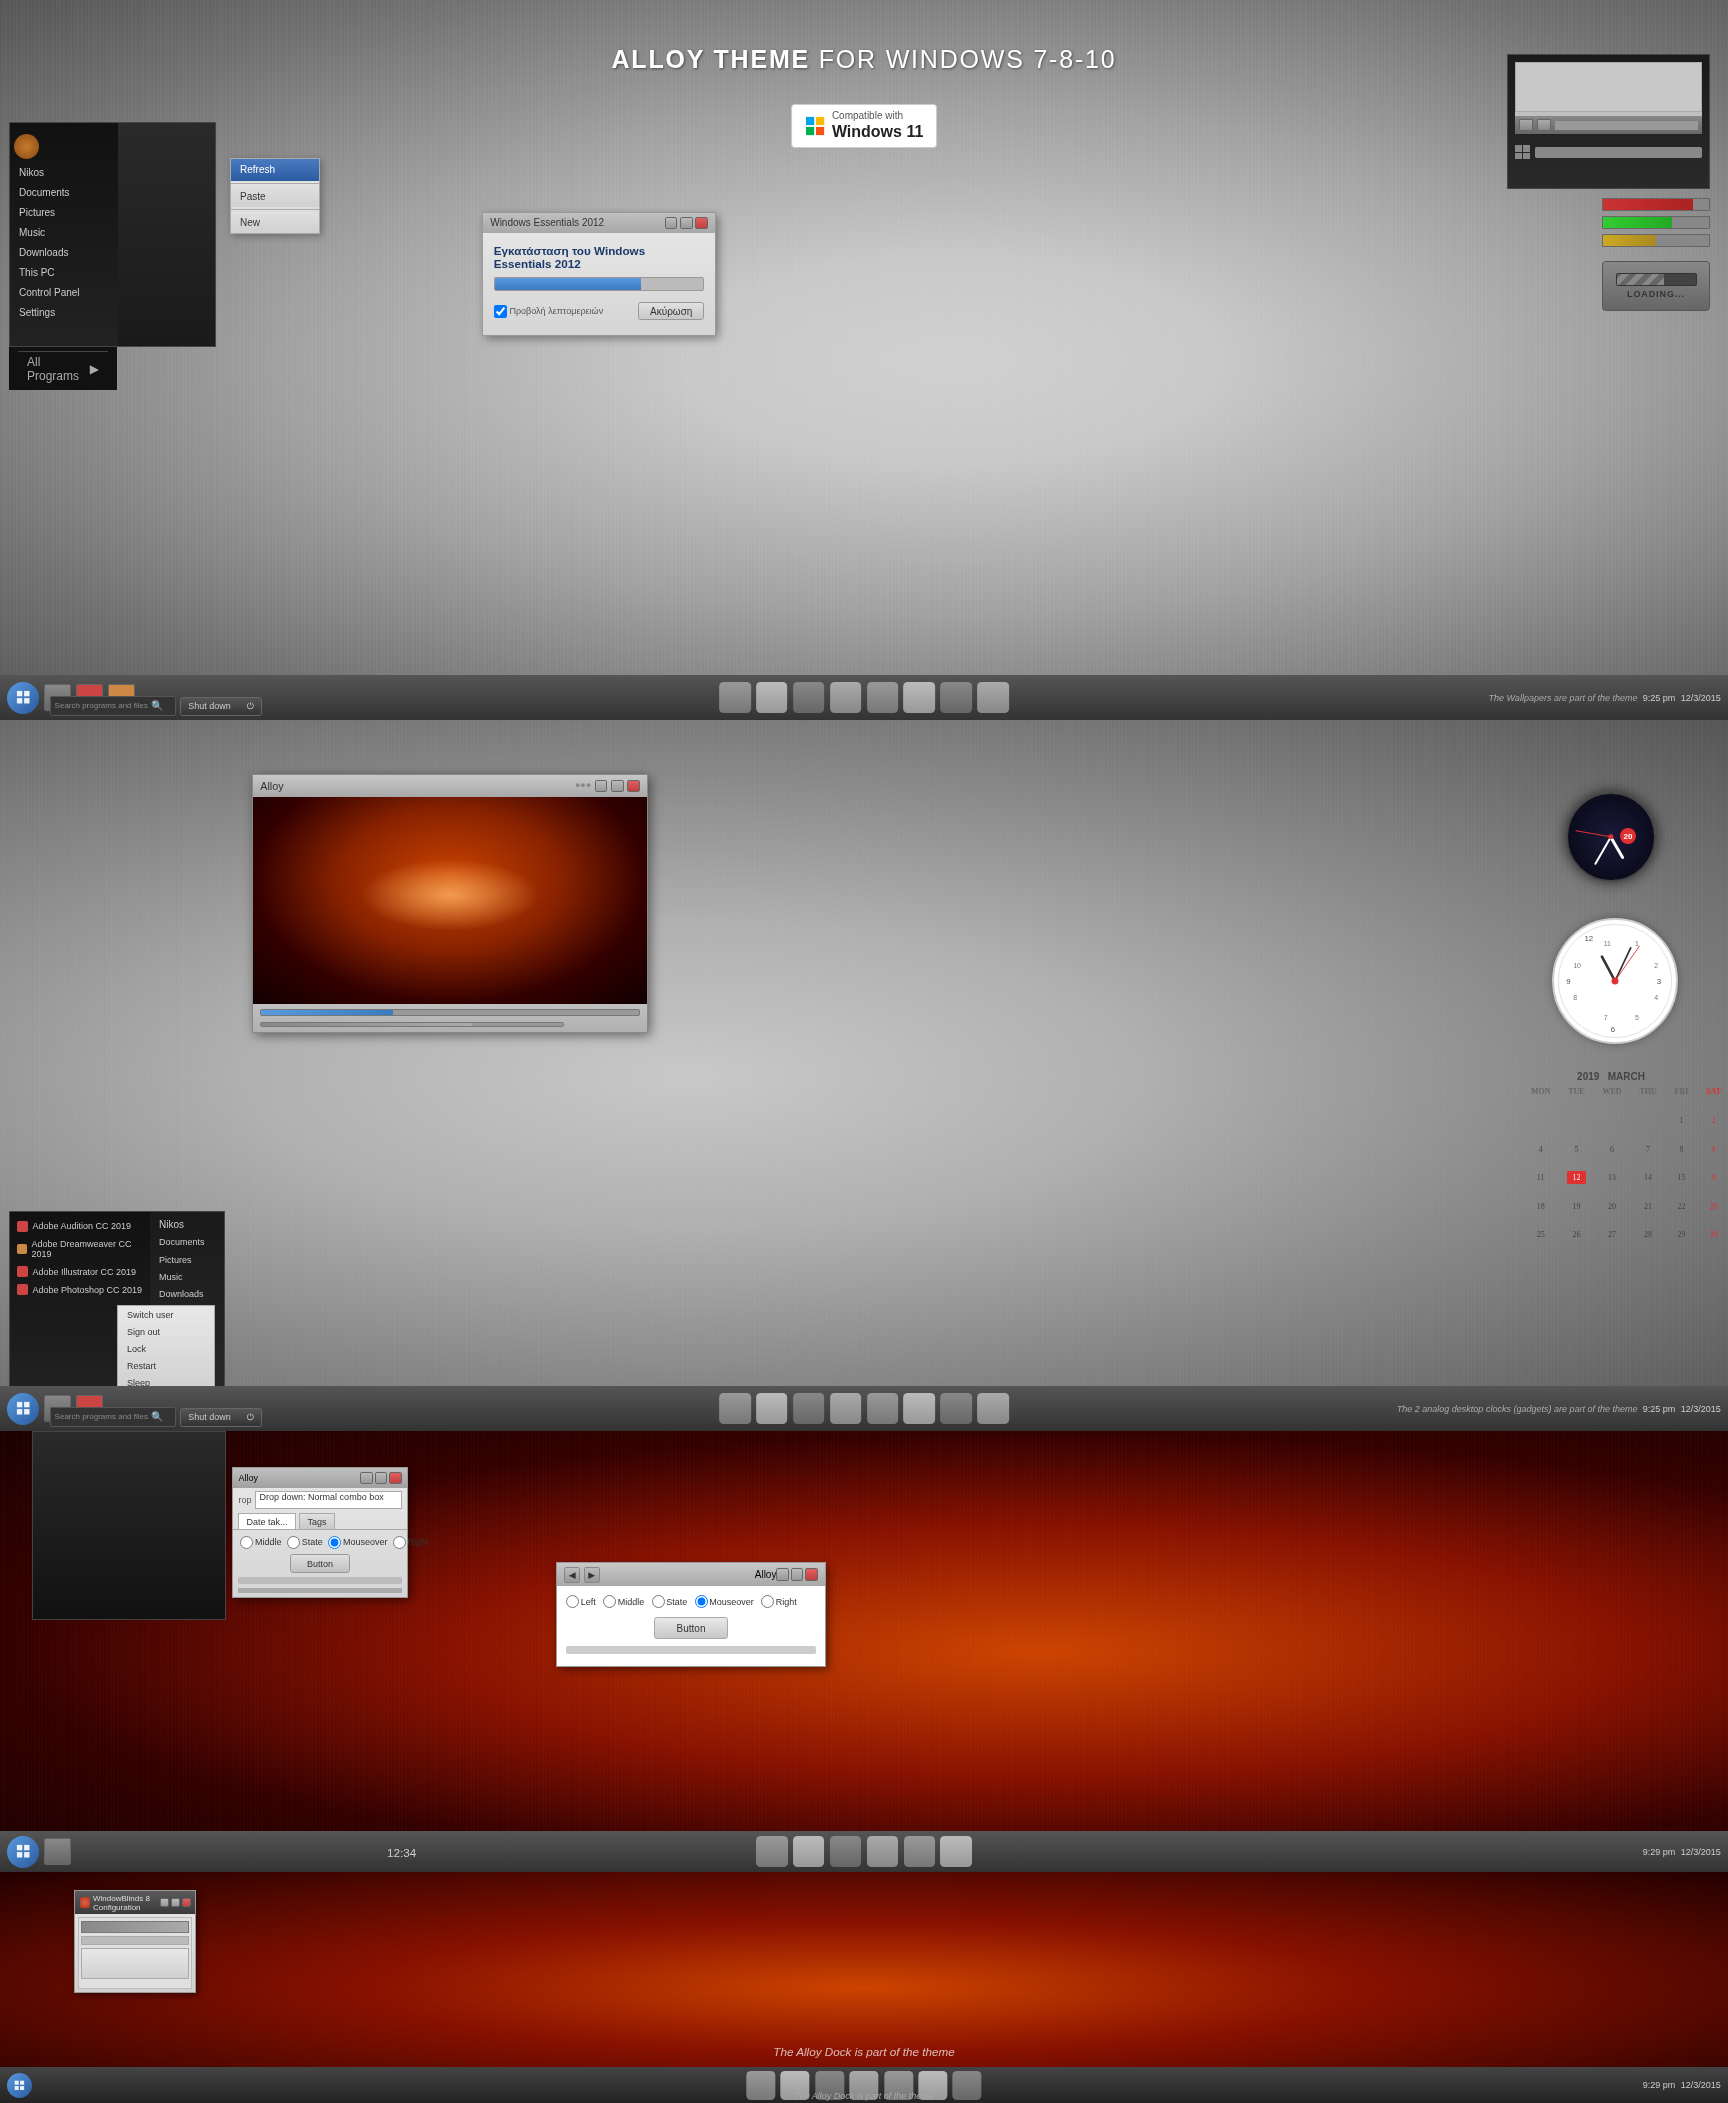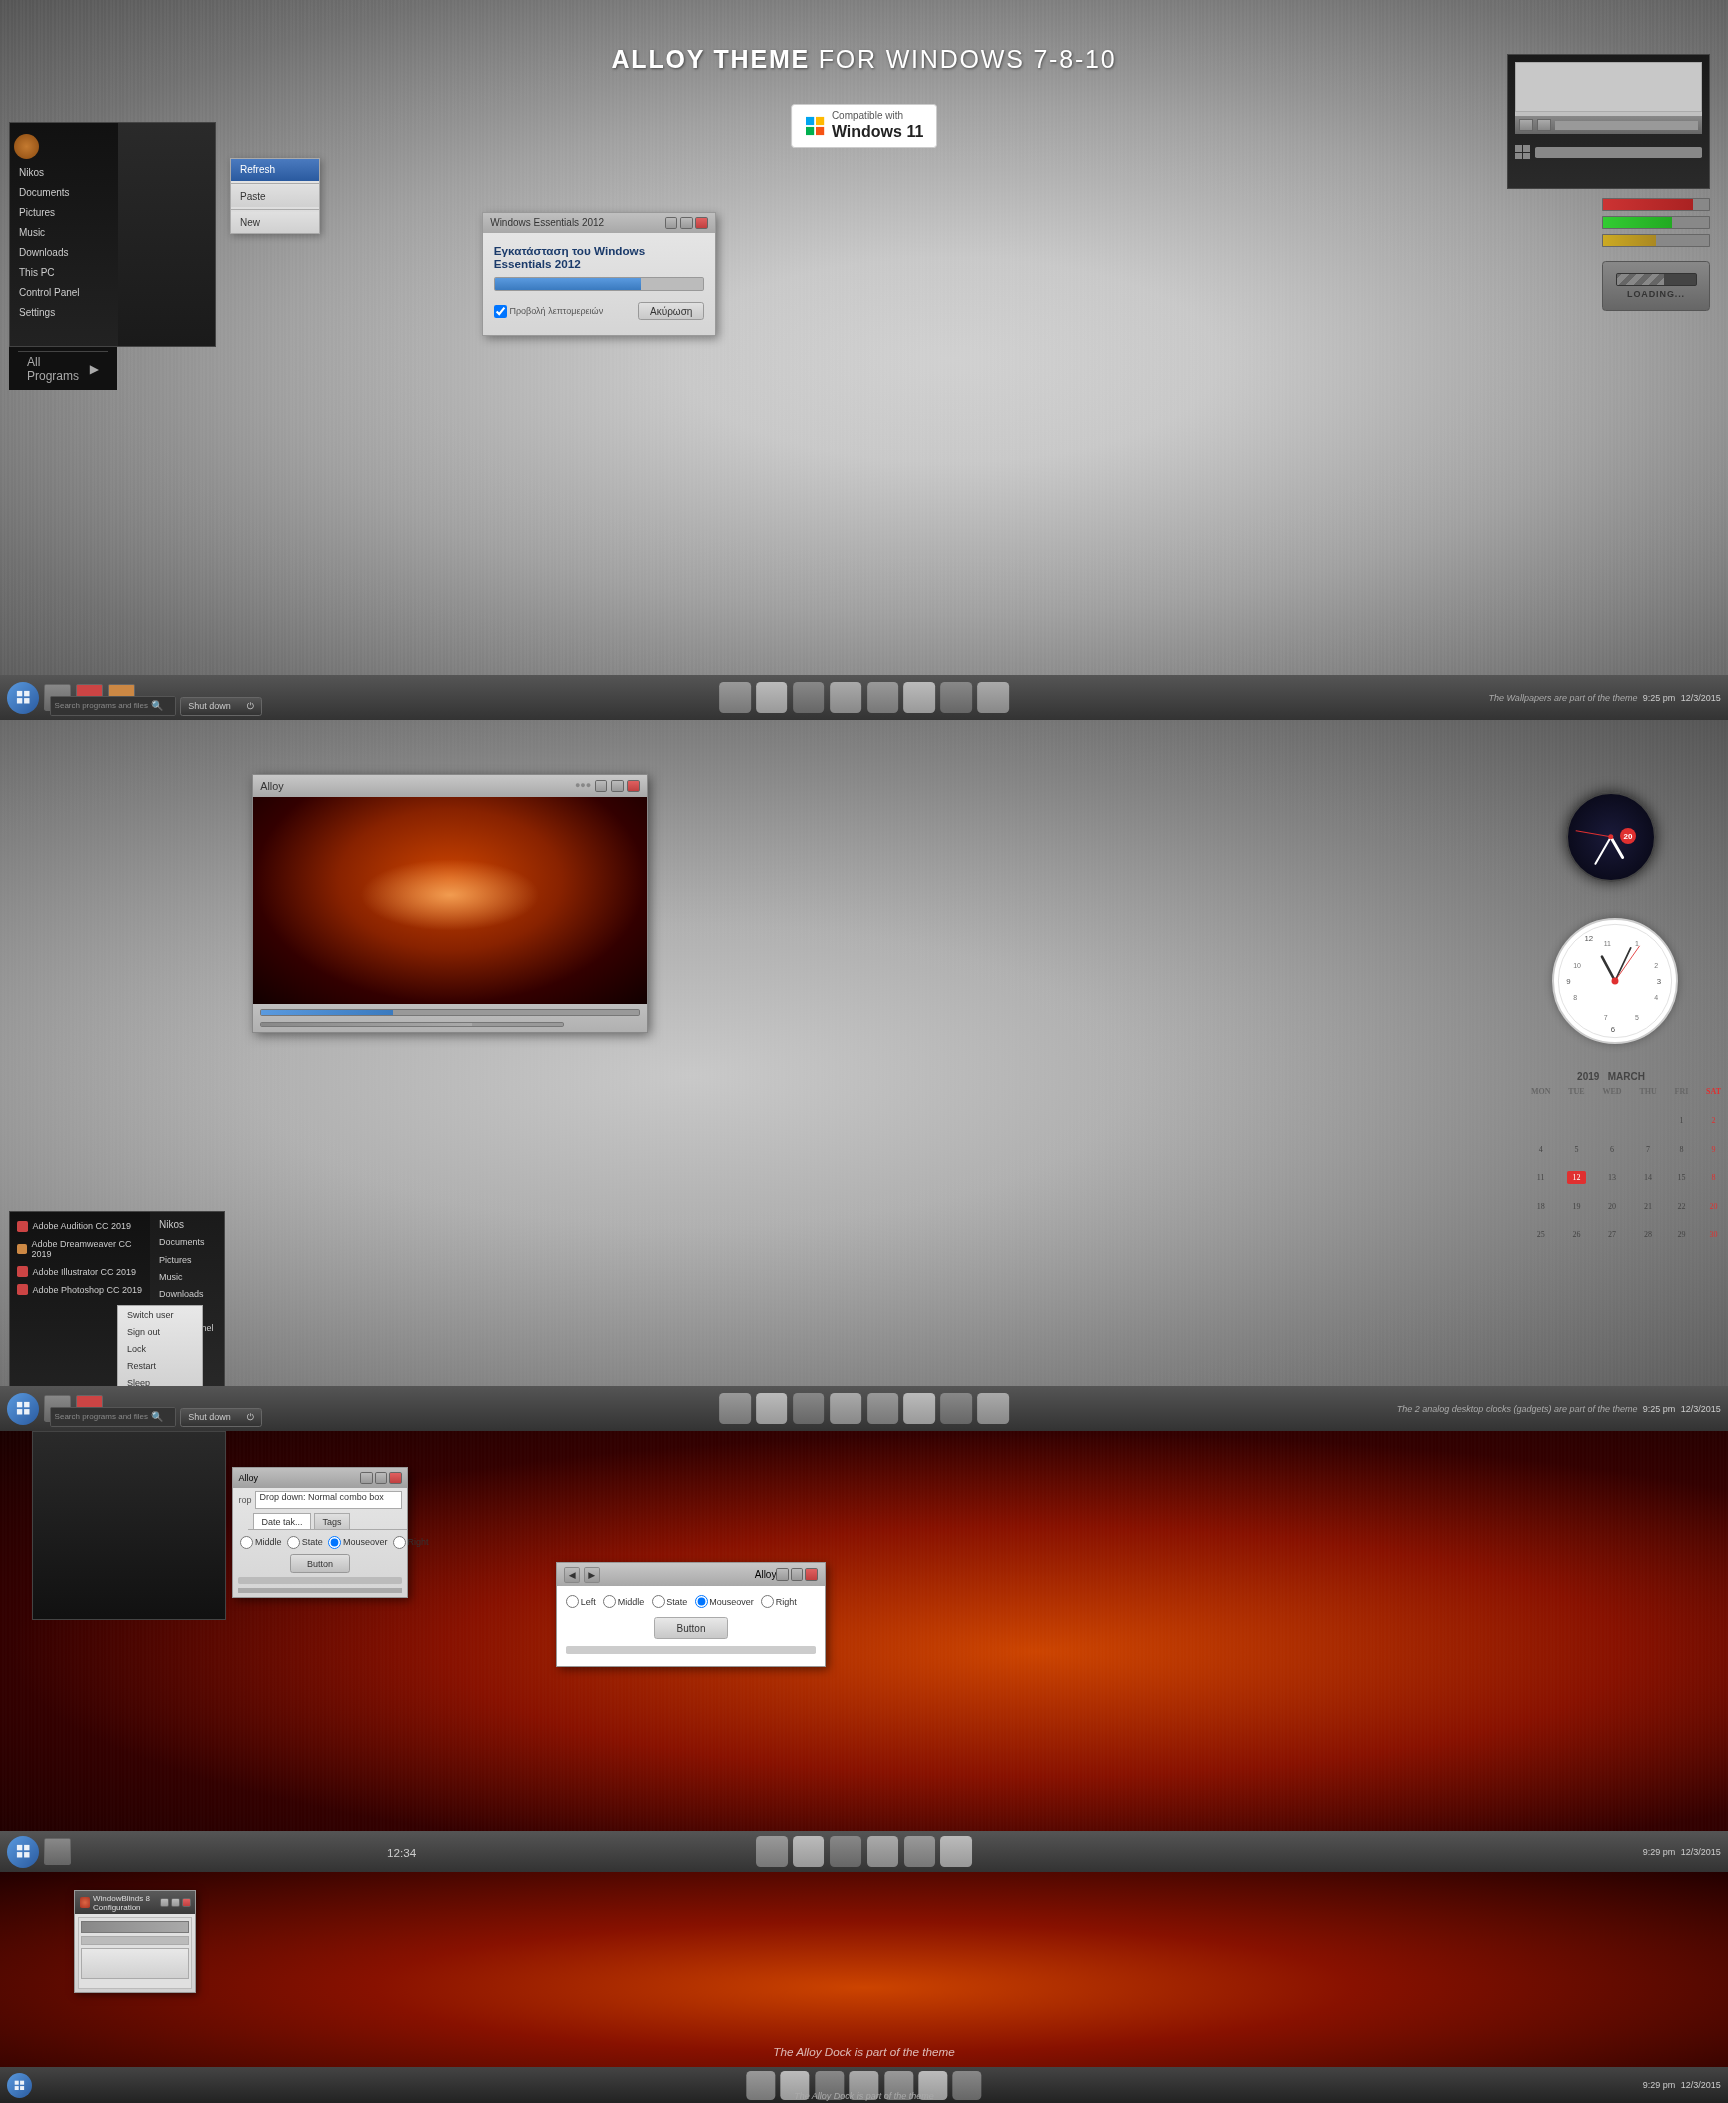--- a/index.html
+++ b/index.html
@@ -522,21 +522,21 @@
       font-size: 9px;
       color: #ccc;
     }
     .start-menu-2-right .sm-item { padding: 3.6px 5.4px; cursor: pointer; }
     .shutdown-menu {
       position: absolute;
       bottom: 38px;
       left: 117px;
       background: linear-gradient(to bottom, #e8e8e8, #d0d0d0);
       border: 0.9px solid #aaa;
-      width: 86px;
+      width: 98px;
     }
     .shutdown-menu-item {
       padding: 3.6px 9px;
       font-size: 9px;
       color: #333;
     }
     .taskbar-2 {
       position: absolute;
       bottom: 0;
       left: 0;
@@ -693,21 +693,20 @@
       border: 0.9px solid #aaa;
       font-size: 9px;
       padding: 0 3.6px;
       color: #333;
     }
     .s3-tab-bar {
       display: flex;
       border-bottom: 0.9px solid #aaa;
       padding: 0 5.4px;
       gap: 3.6px;
-      margin-left: 15px;
     }
     .s3-tab {
       padding: 2.7px 7.2px;
       font-size: 9px;
       background: linear-gradient(to bottom, #e0e0e0, #c8c8c8);
       border: 0.9px solid #aaa;
       border-bottom: none;
       cursor: pointer;
       color: #333;
     }

